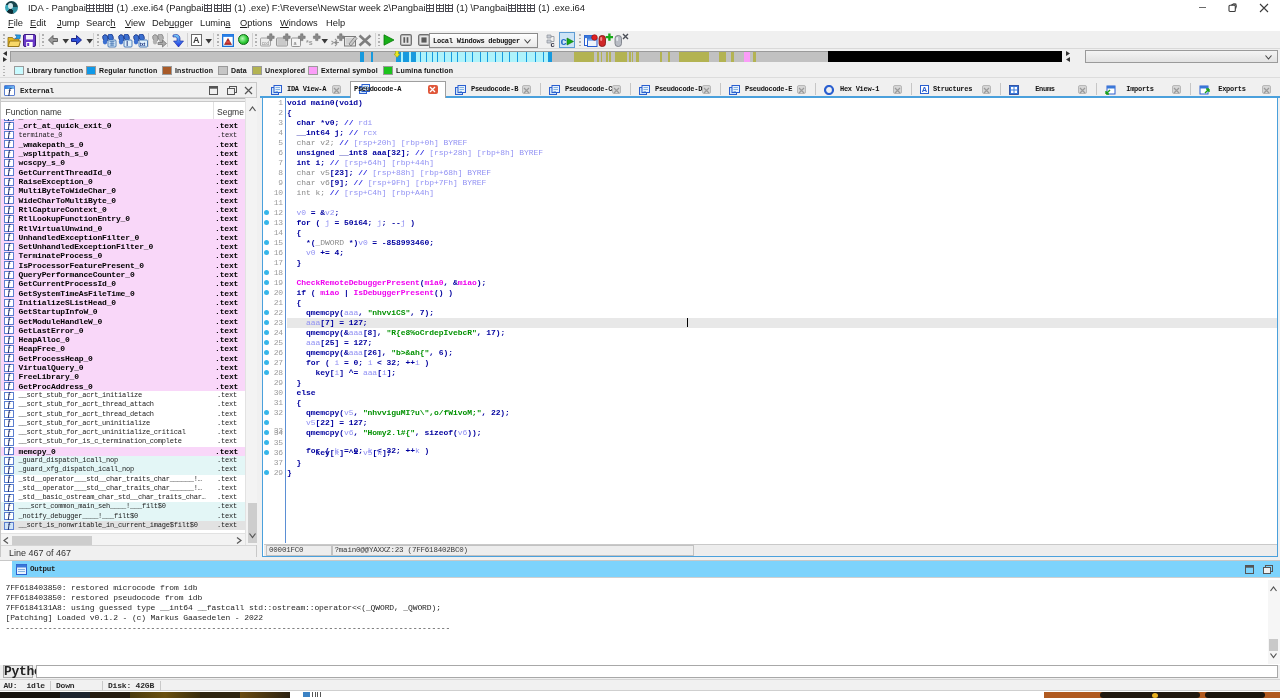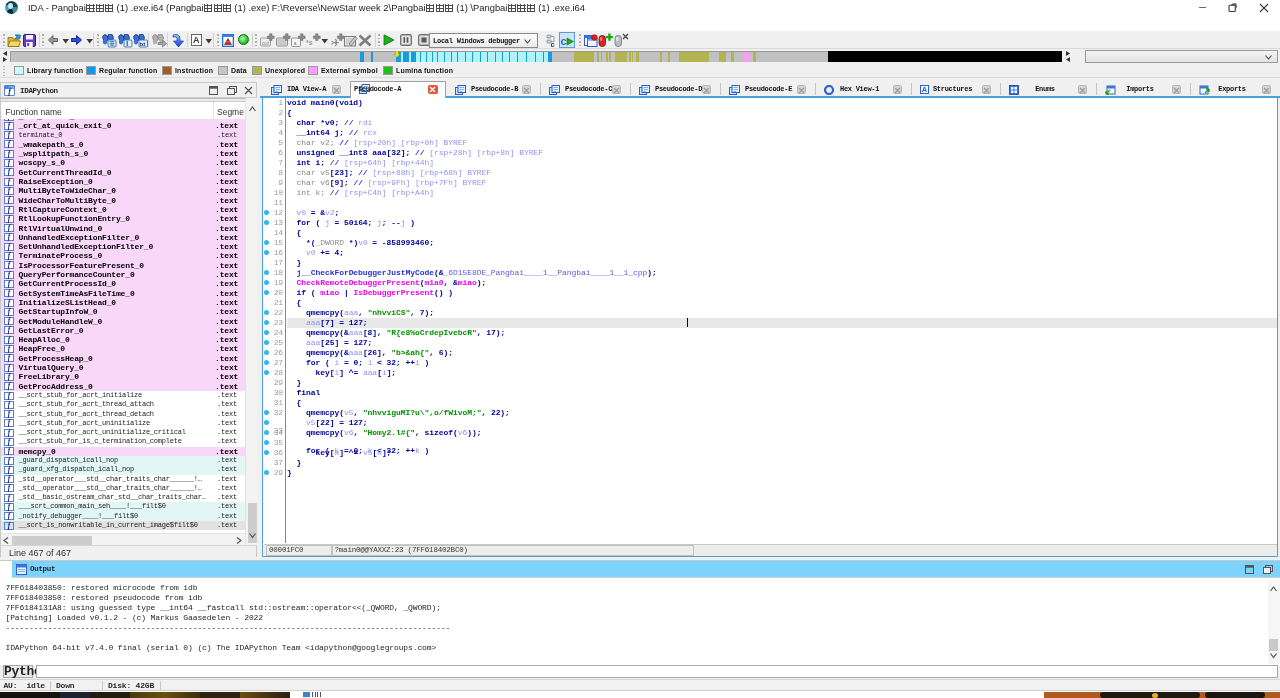--- a/index.html
+++ b/index.html
@@ -37,20 +37,32 @@
 <div class="abs" style="left:28px;top:2px;font-size:9.4px;color:#1c1c1c;white-space:pre">IDA - Pangbai<span class="cjk"></span><span class="cjk"></span><span class="cjk"></span> (1) .exe.i64 (Pangbai<span class="cjk"></span><span class="cjk"></span><span class="cjk"></span> (1) .exe) F:\Reverse\NewStar week 2\Pangbai<span class="cjk"></span><span class="cjk"></span><span class="cjk"></span> (1) \Pangbai<span class="cjk"></span><span class="cjk"></span><span class="cjk"></span> (1) .exe.i64</div>
 <div class="abs" style="left:1198.5px;top:6.8px;width:7.5px;height:1.7px;background:#6a6a6a"></div>
 <svg class="abs" style="left:1228px;top:3px" width="10" height="10">
         <rect x="1" y="2.2" width="6.3" height="6.3" rx="1" fill="#fff" stroke="#3c3c3c" stroke-width="1.1"></rect>
         <path d="M3.4 2 L5.8 0.9 L7.8 1.1 L8.3 3.2 L7.6 5.6" fill="none" stroke="#3c3c3c" stroke-width="1.1"></path>
       </svg>
 <svg class="abs" style="left:1258.5px;top:3px" width="10" height="10">
         <path d="M1 1 L9 9 M9 1 L1 9" stroke="#3c3c3c" stroke-width="1.1"></path>
       </svg>
 </div>
+<div class="abs" style="left:0;top:16px;width:1280px;height:15px;background:#fff">
+<div class="abs" style="left:8px;top:2px;font-size:9.3px;color:#1c1c1c"><u>F</u>ile</div>
+<div class="abs" style="left:30px;top:2px;font-size:9.3px;color:#1c1c1c"><u>E</u>dit</div>
+<div class="abs" style="left:57px;top:2px;font-size:9.3px;color:#1c1c1c"><u>J</u>ump</div>
+<div class="abs" style="left:86px;top:2px;font-size:9.3px;color:#1c1c1c">Searc<u>h</u></div>
+<div class="abs" style="left:125px;top:2px;font-size:9.3px;color:#1c1c1c"><u>V</u>iew</div>
+<div class="abs" style="left:152px;top:2px;font-size:9.3px;color:#1c1c1c">Deb<u>u</u>gger</div>
+<div class="abs" style="left:200px;top:2px;font-size:9.3px;color:#1c1c1c">Lumin<u>a</u></div>
+<div class="abs" style="left:240px;top:2px;font-size:9.3px;color:#1c1c1c"><u>O</u>ptions</div>
+<div class="abs" style="left:280px;top:2px;font-size:9.3px;color:#1c1c1c"><u>W</u>indows</div>
+<div class="abs" style="left:326px;top:2px;font-size:9.3px;color:#1c1c1c">Help</div>
+</div>
 <div class="abs" style="left:0;top:31px;width:1280px;height:18px;background:#f0f0f0;border-bottom:1px solid #d9d9d9">
 <div class="abs" style="left:3px;top:3px;width:2px;height:12px;background:repeating-linear-gradient(0deg,#b0b0b0 0 1.4px,rgba(0,0,0,0) 1.4px 3.4px)"></div>
 <svg class="abs" style="left:7px;top:2.5px" width="14" height="14">
         <path d="M1 3.5 L5.5 3.5 L6.8 5.2 L12 5.2 L12 12.5 L1 12.5 Z" fill="#e8b820" stroke="#8a6a10" stroke-width="0.8"></path>
         <path d="M2.8 7 L13.5 7 L11.8 12.5 L1 12.5 Z" fill="#f8d868" stroke="#8a6a10" stroke-width="0.8"></path>
       </svg>
 <svg class="abs" style="left:13px;top:1px" width="9" height="7">
         <path d="M0 5 L4 5 L4 2.2 L8 5.8 L4 9 L4 6.6 Z" fill="#28a0e8" stroke="#1060a0" stroke-width="0.6" transform="rotate(-40 4 5)"></path>
       </svg>
 <svg class="abs" style="left:23px;top:2.5px" width="13" height="13">
@@ -296,21 +308,21 @@
 <div class="abs" style="left:321px;top:4px;font-size:7px;letter-spacing:0.18px;font-weight:bold;color:#111;white-space:pre">External symbol</div>
 <div class="abs" style="left:383px;top:3px;width:10px;height:9px;background:#1dc31d;border:1px solid #9a9a9a"></div>
 <div class="abs" style="left:396px;top:4px;font-size:7px;letter-spacing:0.18px;font-weight:bold;color:#111;white-space:pre">Lumina function</div>
 </div>
 <div class="abs" style="left:0;top:78px;width:1280px;height:482px;background:#f0f0f0"></div>
 <div class="abs" style="left:0;top:82px;width:257px;height:475px;background:#fff;border:1px solid #c8c8c8">
 <div class="abs" style="left:0;top:0;width:255px;height:15px;background:#f0f0f0;border-bottom:1px solid #cfcfcf">
 <div class="abs" style="left:3px;top:2px;width:11px;height:11px;background:#fff;border:1px solid #5b7fd0;border-radius:1px"></div>
 <div class="abs" style="left:4px;top:3px;width:9px;height:2.5px;background:linear-gradient(90deg,#2a7fe0,#7ab8f0)"></div>
 <div class="abs" style="left:4px;top:4.5px;width:9px;height:7.5px;font-family:'Liberation Serif',serif;font-style:italic;font-weight:bold;font-size:8px;line-height:7px;color:#203060;text-align:center">f</div>
-<div class="abs mono" style="left:19px;top:3.5px;font-size:7.5px;font-weight:bold;letter-spacing:-0.3px;color:#222;white-space:pre">IDAPython</div>
+<div class="abs mono" style="left:19px;top:3.5px;font-size:7.5px;font-weight:bold;letter-spacing:-0.3px;color:#222;white-space:pre">External</div>
 <svg class="abs" style="left:208px;top:3px" width="9" height="9">
           <rect x="0.5" y="0.5" width="8" height="8" stroke="#555" fill="none" stroke-width="1"></rect>
           <rect x="0.5" y="0.5" width="8" height="2.2" fill="#555"></rect>
         </svg>
 <svg class="abs" style="left:226px;top:3px" width="10" height="9">
           <rect x="2.5" y="0.5" width="7" height="6" stroke="#555" fill="none" stroke-width="1"></rect>
           <rect x="0.5" y="2.5" width="7" height="6" fill="#f0f0f0" stroke="#555" stroke-width="1"></rect>
         </svg>
 <svg class="abs" style="left:243px;top:3px" width="9" height="9">
           <path d="M1 1 L8 8 M8 1 L1 8" stroke="#555" stroke-width="1.2"></path>
@@ -727,21 +739,20 @@
 <div class="codeline" style="top:227.5px">  <span class="k">{</span></div>
 <div class="lnum" style="left:261px;top:237.5px">15</div>
 <div class="codeline" style="top:237.5px">    <span class="k">*(</span><span class="g">_DWORD</span><span class="k"> *)</span><span class="v">v0</span><span class="k"> = -858993460;</span></div>
 <div class="bpdot" style="left:263.5px;top:239.8px"></div>
 <div class="lnum" style="left:261px;top:247.5px">16</div>
 <div class="codeline" style="top:247.5px">    <span class="v">v0</span><span class="k"> += 4;</span></div>
 <div class="bpdot" style="left:263.5px;top:249.8px"></div>
 <div class="lnum" style="left:261px;top:257.5px">17</div>
 <div class="codeline" style="top:257.5px">  <span class="k">}</span></div>
 <div class="lnum" style="left:261px;top:267.5px">18</div>
-<div class="codeline" style="top:267.5px">  <span class="b">j__CheckForDebuggerJustMyCode</span><span class="k">(&amp;</span><span class="arg">_6D15E8DE_Pangbai____1__Pangbai____1__1_cpp</span><span class="k">);</span></div>
 <div class="bpdot" style="left:263.5px;top:269.8px"></div>
 <div class="lnum" style="left:261px;top:277.5px">19</div>
 <div class="codeline" style="top:277.5px">  <span class="m">CheckRemoteDebuggerPresent</span><span class="k">(</span><span class="m">m1a0</span><span class="k">, &amp;</span><span class="m">miao</span><span class="k">);</span></div>
 <div class="bpdot" style="left:263.5px;top:279.8px"></div>
 <div class="lnum" style="left:261px;top:287.5px">20</div>
 <div class="codeline" style="top:287.5px">  <span class="k">if ( </span><span class="m">miao</span><span class="k"> | </span><span class="m">IsDebuggerPresent</span><span class="k">() )</span></div>
 <div class="bpdot" style="left:263.5px;top:289.8px"></div>
 <div class="lnum" style="left:261px;top:297.5px">21</div>
 <div class="codeline" style="top:297.5px">  <span class="k">{</span></div>
 <div class="lnum" style="left:261px;top:307.5px">22</div>
@@ -761,21 +772,21 @@
 <div class="bpdot" style="left:263.5px;top:349.8px"></div>
 <div class="lnum" style="left:261px;top:357.5px">27</div>
 <div class="codeline" style="top:357.5px">    <span class="k">for ( </span><span class="v">i</span><span class="k"> = 0; </span><span class="v">i</span><span class="k"> &lt; 32; ++</span><span class="v">i</span><span class="k"> )</span></div>
 <div class="bpdot" style="left:263.5px;top:359.8px"></div>
 <div class="lnum" style="left:261px;top:367.5px">28</div>
 <div class="codeline" style="top:367.5px">      <span class="k">key[</span><span class="v">i</span><span class="k">] ^= </span><span class="v">aaa</span><span class="k">[</span><span class="v">i</span><span class="k">];</span></div>
 <div class="bpdot" style="left:263.5px;top:369.8px"></div>
 <div class="lnum" style="left:261px;top:377.5px">29</div>
 <div class="codeline" style="top:377.5px">  <span class="k">}</span></div>
 <div class="lnum" style="left:261px;top:387.5px">30</div>
-<div class="codeline" style="top:387.5px">  <span class="k">final</span></div>
+<div class="codeline" style="top:387.5px">  <span class="k">else</span></div>
 <div class="lnum" style="left:261px;top:397.5px">31</div>
 <div class="codeline" style="top:397.5px">  <span class="k">{</span></div>
 <div class="lnum" style="left:261px;top:407.5px">32</div>
 <div class="codeline" style="top:407.5px">    <span class="k">qmemcpy(</span><span class="v">v5</span><span class="k">, </span><span class="s">"nhvviguMI?u\",o/fWivoM;"</span><span class="k">, 22);</span></div>
 <div class="bpdot" style="left:263.5px;top:409.8px"></div>
 <div class="lnum" style="left:261px;top:426px">33</div>
 <div class="codeline" style="top:417.5px">    <span class="v">v5</span><span class="k">[22] = 127;</span></div>
 <div class="bpdot" style="left:263.5px;top:419.8px"></div>
 <div class="lnum" style="left:261px;top:427.5px">34</div>
 <div class="codeline" style="top:427.5px">    <span class="k">qmemcpy(</span><span class="v">v6</span><span class="k">, </span><span class="s">"Homy2.l#{"</span><span class="k">, sizeof(</span><span class="v">v6</span><span class="k">));</span></div>
@@ -816,21 +827,20 @@
         </svg>
 <svg class="abs" style="left:1268px;top:4px" width="9" height="9">
           <path d="M1 1 L8 8 M8 1 L1 8" stroke="#555" stroke-width="1.2"></path>
         </svg>
 </div>
 <div class="outline" style="top:22.5px">7FF618403850: restored microcode from idb</div>
 <div class="outline" style="top:32.5px">7FF618403850: restored pseudocode from idb</div>
 <div class="outline" style="top:42.5px">7FF6184131A8: using guessed type __int64 __fastcall std::ostream::operator&lt;&lt;(_QWORD, _QWORD);</div>
 <div class="outline" style="top:52.5px">[Patching] Loaded v0.1.2 - (c) Markus Gaasedelen - 2022</div>
 <div class="outline" style="top:62.5px">-----------------------------------------------------------------------------------------------</div>
-<div class="outline" style="top:82.5px">IDAPython 64-bit v7.4.0 final (serial 0) (c) The IDAPython Team &lt;idapython@googlegroups.com&gt;</div>
 <div class="abs" style="left:1267.5px;top:19px;width:12px;height:84px;background:#f6f6f6">
 <svg class="abs" style="left:2.5px;top:6px" width="8" height="6">
           <path d="M0.5 5 L3.5 1 L6.5 5" stroke="#555" stroke-width="1.2" fill="none"></path>
         </svg>
 <div class="abs" style="left:1.5px;top:59px;width:9px;height:12px;background:#c9c9c9"></div>
 <svg class="abs" style="left:2.5px;top:73px" width="8" height="6">
           <path d="M0.5 0.5 L3.5 4.5 L6.5 0.5" stroke="#555" stroke-width="1.2" fill="none"></path>
         </svg>
 </div>
 <div class="abs" style="left:0;top:104px;width:1280px;height:15px;background:#f0f0f0">

